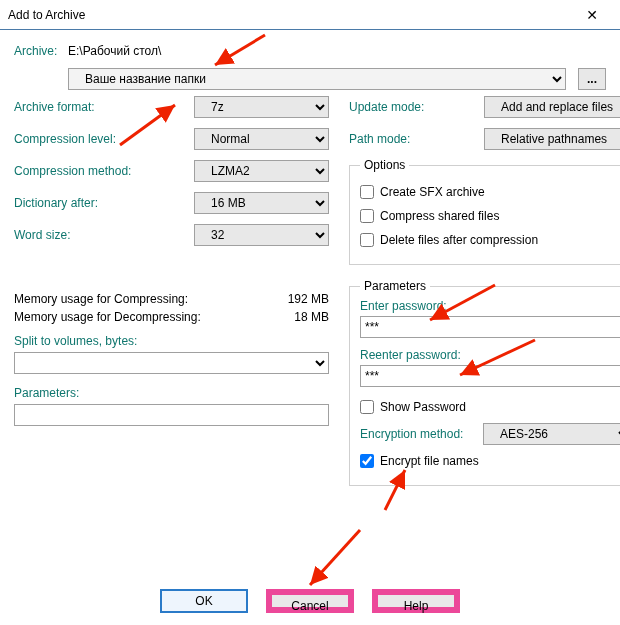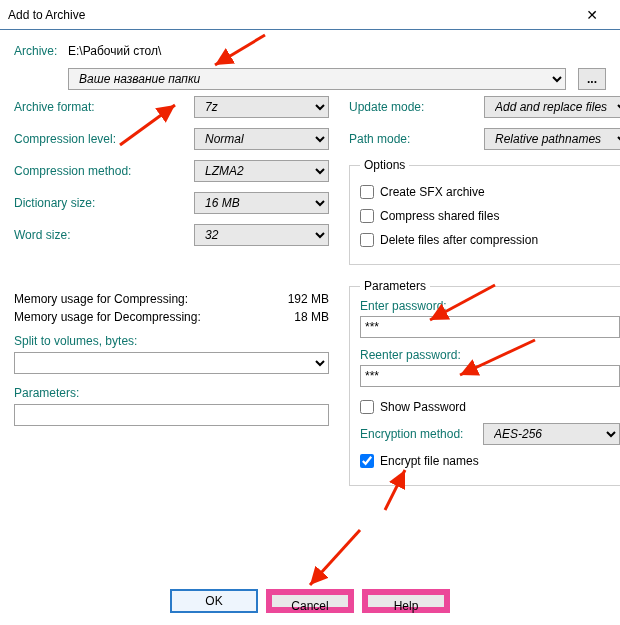--- a/index.html
+++ b/index.html
@@ -39,21 +39,21 @@
   }
   .lbl { color: #0f766e; }
   select, input[type="text"], input[type="password"] {
     height: 22px;
     border: 1px solid #a0a0a0;
     background: #fff;
     font-family: inherit;
     font-size: 12px;
     padding: 0 4px;
   }
-  select { padding: 0 6px; background:#f3f3f3;font-style:italic;}
+  select { padding: 0 12px; background:#f3f3f3;}
   .sel-grey { background: #e8e8e8; }
   .browse-btn {
     width: 28px; height: 22px;
     border: 1px solid #a0a0a0;
     background: #e8e8e8;
     text-align: center;
     line-height: 20px;
     cursor: pointer;
     font-weight: bold;
   }
@@ -87,21 +87,21 @@
     display:flex; justify-content:space-between;
     margin: 4px 0;
   }
   .full-w { width: 100%; }
   .buttons {
     position: absolute;
     bottom: 12px;
     left: 0; right: 0;
     display: flex;
     justify-content: center;
-    gap: 8px;
+    gap: 18px;
   }
   .btn {
     width: 88px;
     height: 24px;
     border: 6px solid #ec4899;
     background: #e9e9e9;
     text-align: center;
     line-height: 22px;
     cursor: pointer;
   }
@@ -162,21 +162,21 @@
         <span class="lbl">Compression level:</span>
         <select class="sel-grey"><option>Normal</option></select>
       </div>
 
       <div class="row" style="margin-top:10px">
         <span class="lbl">Compression method:</span>
         <select class="sel-grey"><option>LZMA2</option></select>
       </div>
 
       <div class="row" style="margin-top:10px">
-        <span class="lbl">Dictionary size:</span>
+        <span class="lbl">Dictionary after:</span>
         <select class="sel-grey"><option>16 MB</option></select>
       </div>
 
       <div class="row" style="margin-top:10px">
         <span class="lbl">Word size:</span>
         <select class="sel-grey"><option>32</option></select>
       </div>
 
       <div class="row" style="margin-top:10px">
       </div>

